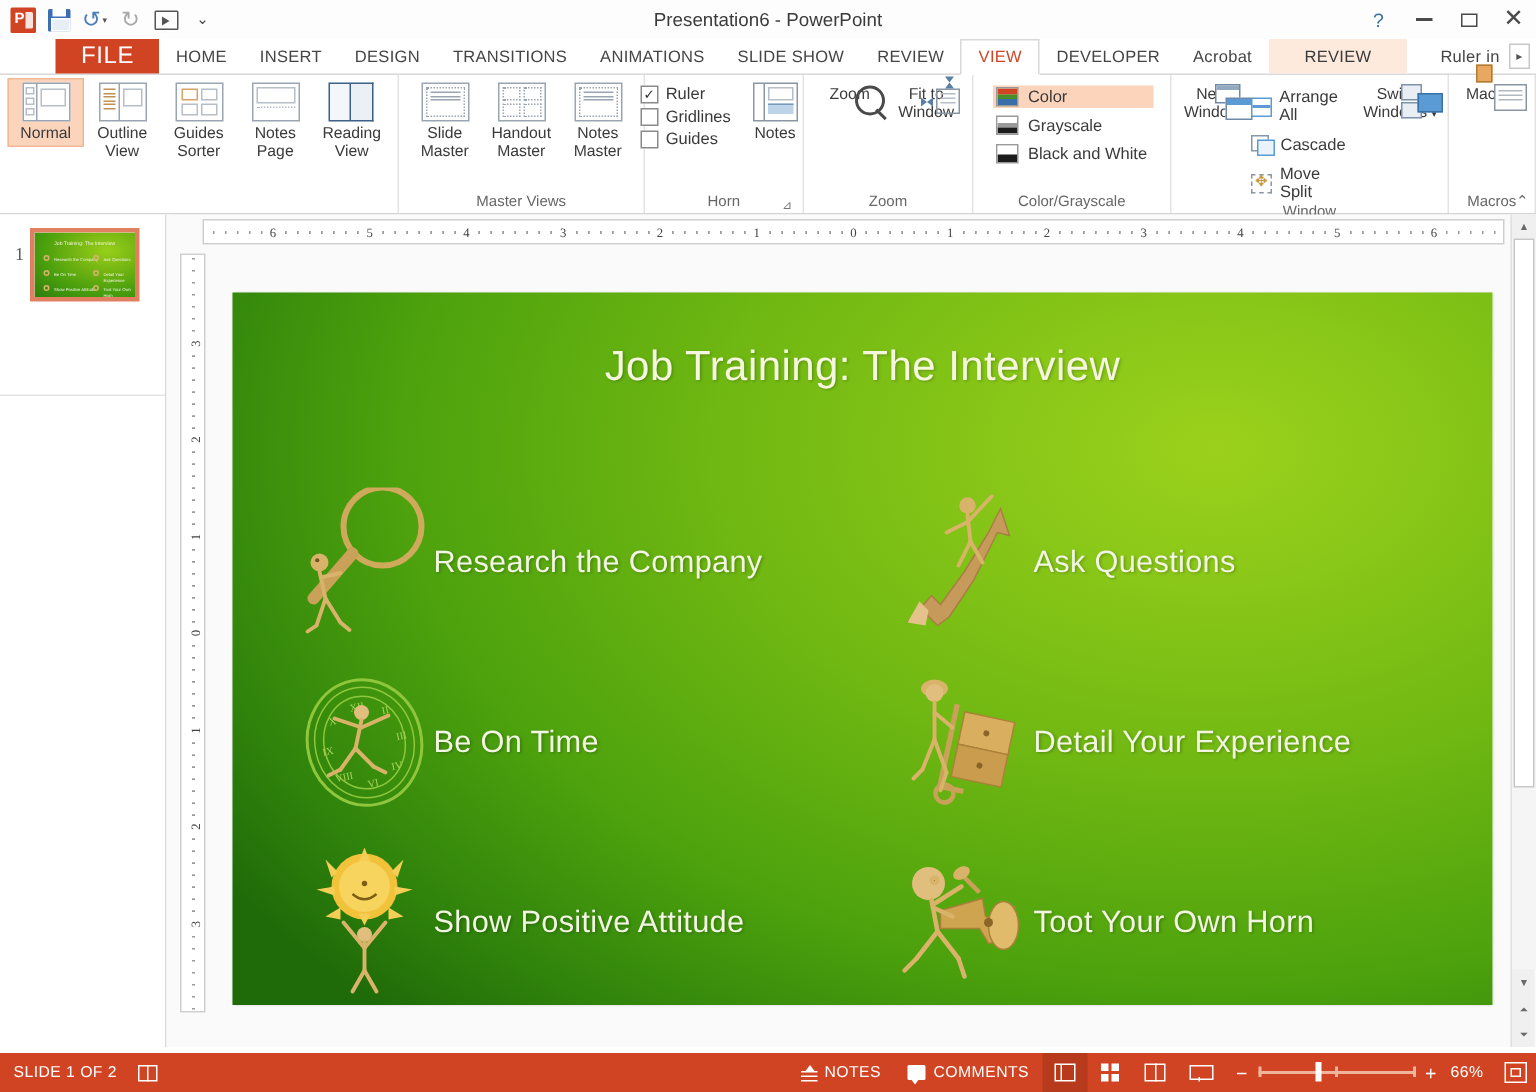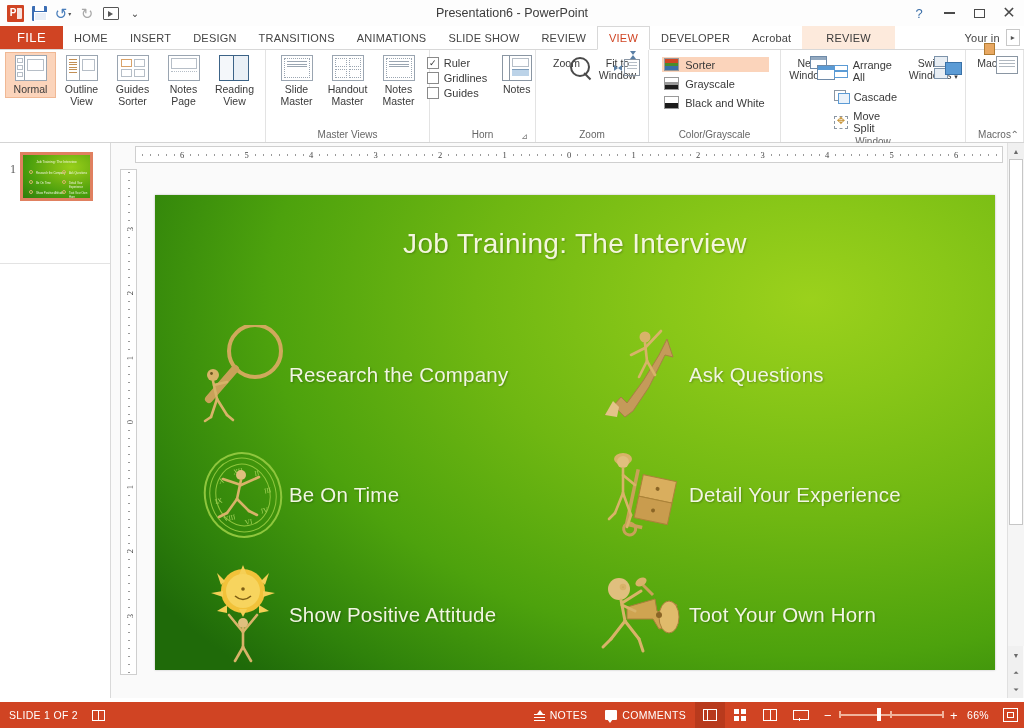--- a/index.html
+++ b/index.html
@@ -88,22 +88,22 @@
     position: absolute; top: 26px; left: 0; width: 1024px; height: 24px;
     background: #ffffff; display: flex; align-items: stretch;
     border-bottom: 1px solid #d8d8d8;
   }
   .tab {
     display: flex; align-items: center; padding: 0 11px;
     font-size: 11px; color: #444; letter-spacing: .2px;
     white-space: nowrap; cursor: default;
   }
   .tab.file {
-    background: #d04423; color: #fff; font-size: 13px;
-    padding: 8px 17px; letter-spacing: .4px;
+    background: #d04423; color: #fff; font-size: 16px;
+    padding: 8px 17px; letter-spacing: .4px; margin-left: 37px;
   }
   .tab.active {
     background: #fff; color: #d04423;
     border-left: 1px solid #d8d8d8; border-right: 1px solid #d8d8d8;
     border-top: 1px solid #d8d8d8;
     border-bottom: 1px solid #fff;
     margin-bottom: -1px; position: relative; z-index: 3;
   }
   .tab.contextual { background: #fdeadc; color: #3a3a3a; padding: 0 24px; }
   .tab.signin { margin-left: auto; color: #444; padding-right: 6px; }
@@ -453,21 +453,21 @@
     <div class="tab">INSERT</div>
     <div class="tab">DESIGN</div>
     <div class="tab">TRANSITIONS</div>
     <div class="tab">ANIMATIONS</div>
     <div class="tab">SLIDE SHOW</div>
     <div class="tab">REVIEW</div>
     <div class="tab active">VIEW</div>
     <div class="tab">DEVELOPER</div>
     <div class="tab">Acrobat</div>
     <div class="tab contextual">REVIEW</div>
-    <div class="tab signin">Your in</div>
+    <div class="tab signin">Ruler in</div>
     <div class="tab expand">▸</div>
   </div>
 
   <div class="ribbon">
 
     <div class="rgroup">
       <div class="rgroup-body">
         <div class="bigbtn sel">
           <span class="ico">
             <span class="vw vw-normal">
@@ -632,21 +632,21 @@
 
     <div class="rgroup" style="min-width:132px;">
       <div class="rgroup-body" style="align-items:flex-start;">
         <div class="cgs">
           <div class="cgs-item sel">
             <span class="sw">
               <i style="background:#d04423"></i>
                 <i style="background:#4a8c2a"></i>
                 <i style="background:#3a6ea8"></i>
             </span>
-            <span>Sorter</span>
+            <span>Color</span>
           </div>
           <div class="cgs-item">
             <span class="sw">
               <i style="background:#ffffff"></i>
                 <i style="background:#9a9a9a"></i>
                 <i style="background:#1c1c1c"></i>
             </span>
             <span>Grayscale</span>
           </div>
           <div class="cgs-item">

